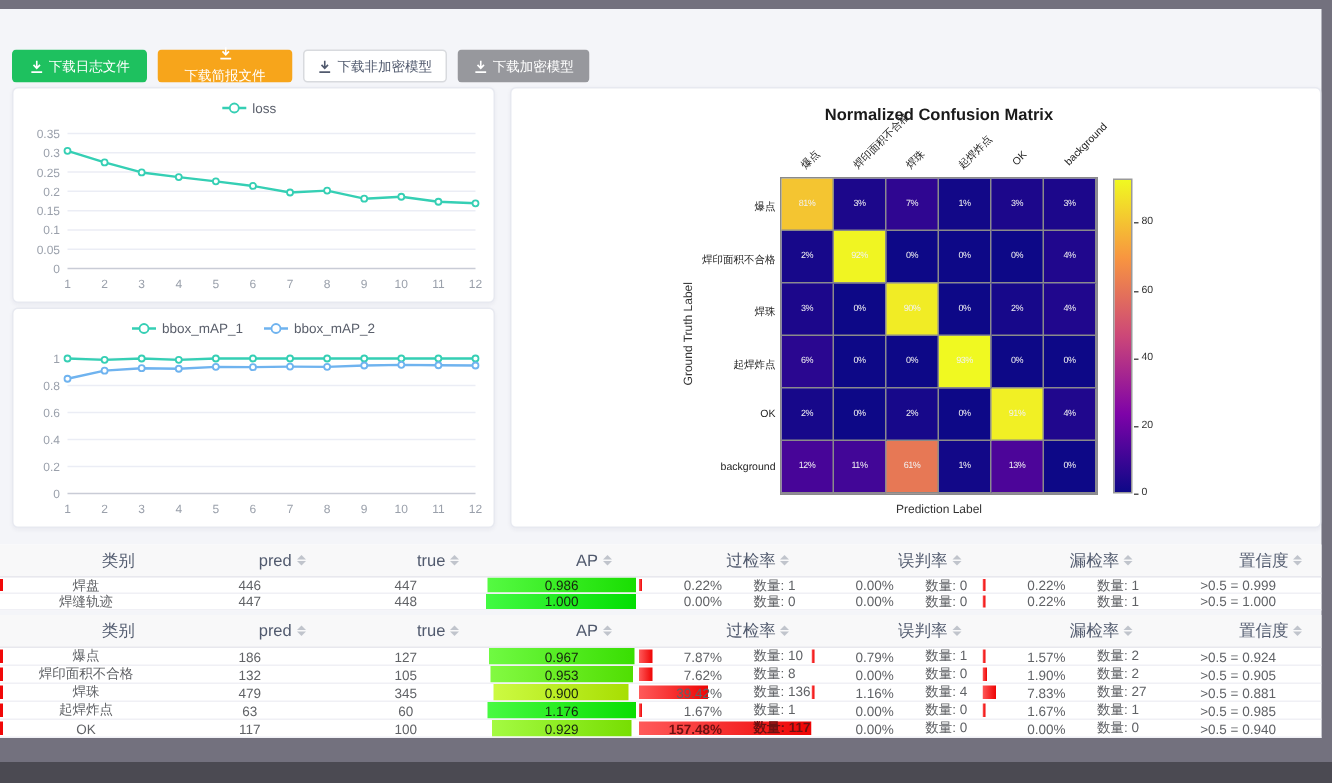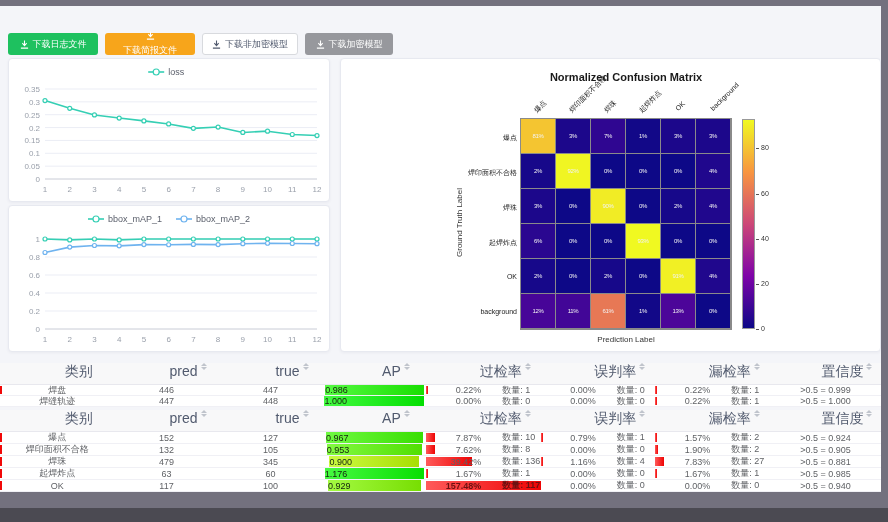--- a/index.html
+++ b/index.html
@@ -35,34 +35,34 @@
   .cm-cbar   { position:absolute; width:13px; border:1px solid #999;
                background:linear-gradient(to top,#0d0887 0%,#7e03a8 25%,#cc4778 50%,#f89540 75%,#f0f921 100%); }
   .cm-ctick  { position:absolute; font-size:7px; color:#333; }
   .cm-ctickline { position:absolute; width:3px; height:1px; background:#555; }
 
   
   .dtable { position:absolute; left:0; width:881px; background:#fff; }
   #table1 { top:357px; } #table2 { top:404px; }
   .thead, .trow { display:grid; grid-template-columns:13% 11.8% 11.8% 11.8% 13% 13% 13% 12.6%; }
   .thead { height:22px; background:#f8f8f9; border-bottom:1px solid #e8e8ee; }
-  .th { display:flex; justify-content:center; font-size:14px; color:#515a6e; gap:3px;padding-left:43px; }
+  .th { display:flex; align-items:center; justify-content:center; font-size:11px; color:#515a6e; gap:3px;padding-left:43px; }
   .sorter { display:flex; flex-direction:column; gap:1px; }
   .sorter i { display:block; width:0; height:0; border-left:3px solid transparent; border-right:3px solid transparent; }
   .sorter .up { border-bottom:3px solid #c0c4cc; } .sorter .dn { border-top:3px solid #c0c4cc; }
   .trow { border-bottom:1px solid #f0f0f5; position:relative; }
   .trow.accent::before { content:""; position:absolute; left:0; top:1px; bottom:1px; width:2px; background:#f10808; }
   .td { font-size:9px; color:#606266; display:flex; align-items:center; justify-content:center; overflow:hidden; white-space:nowrap; }
   .td.rate { position:relative; justify-content:flex-start; }
   .rbar { position:absolute; left:0; top:1px; bottom:1px; background:linear-gradient(90deg,#ff5a5a,#ee0404); }
   .rate .pct { position:relative; width:48%; text-align:right; }
   .rate .cnt { position:relative; margin-left:21px; text-align:left; }
   .rate.full .pct, .rate.full .cnt { color:#6d1111; font-weight:bold; }
   .td.ap { padding:0 2px; }
-  .apbar { height:100%; margin:1px 0; display:flex; align-items:center; }
+  .apbar { height:100%; margin:1px 0; display:flex; align-items:center; justify-content:center; }
   .apbar span { font-size:9px; color:#15230f; }
 
   svg text { font-family:"Liberation Sans","DejaVu Sans",sans-serif; }
 </style>
 </head>
 <body>
 
 <div class="stage">
   <div class="page">
 
@@ -504,21 +504,21 @@
           <div class="th">
             <span>置信度</span>
             <span class="sorter">
               <i class="up"></i>
               <i class="dn"></i>
             </span>
           </div>
         </div>
         <div class="trow accent" style="height: 12px;">
           <div class="td">爆点</div>
-          <div class="td">152</div>
+          <div class="td">186</div>
           <div class="td">127</div>
           <div class="td ap">
             <div class="apbar" style="width:96.7%;background:linear-gradient(90deg,hsl(105.14999999999999,95%,62%),hsl(105.14999999999999,98%,44%))">
               <span>0.967</span>
             </div>
           </div>
           <div class="td rate">
             <div class="rbar" style="width:7.87%;min-width:2px"></div>
             <span class="pct">7.87%</span>
             <span class="cnt">数量: 10</span>

